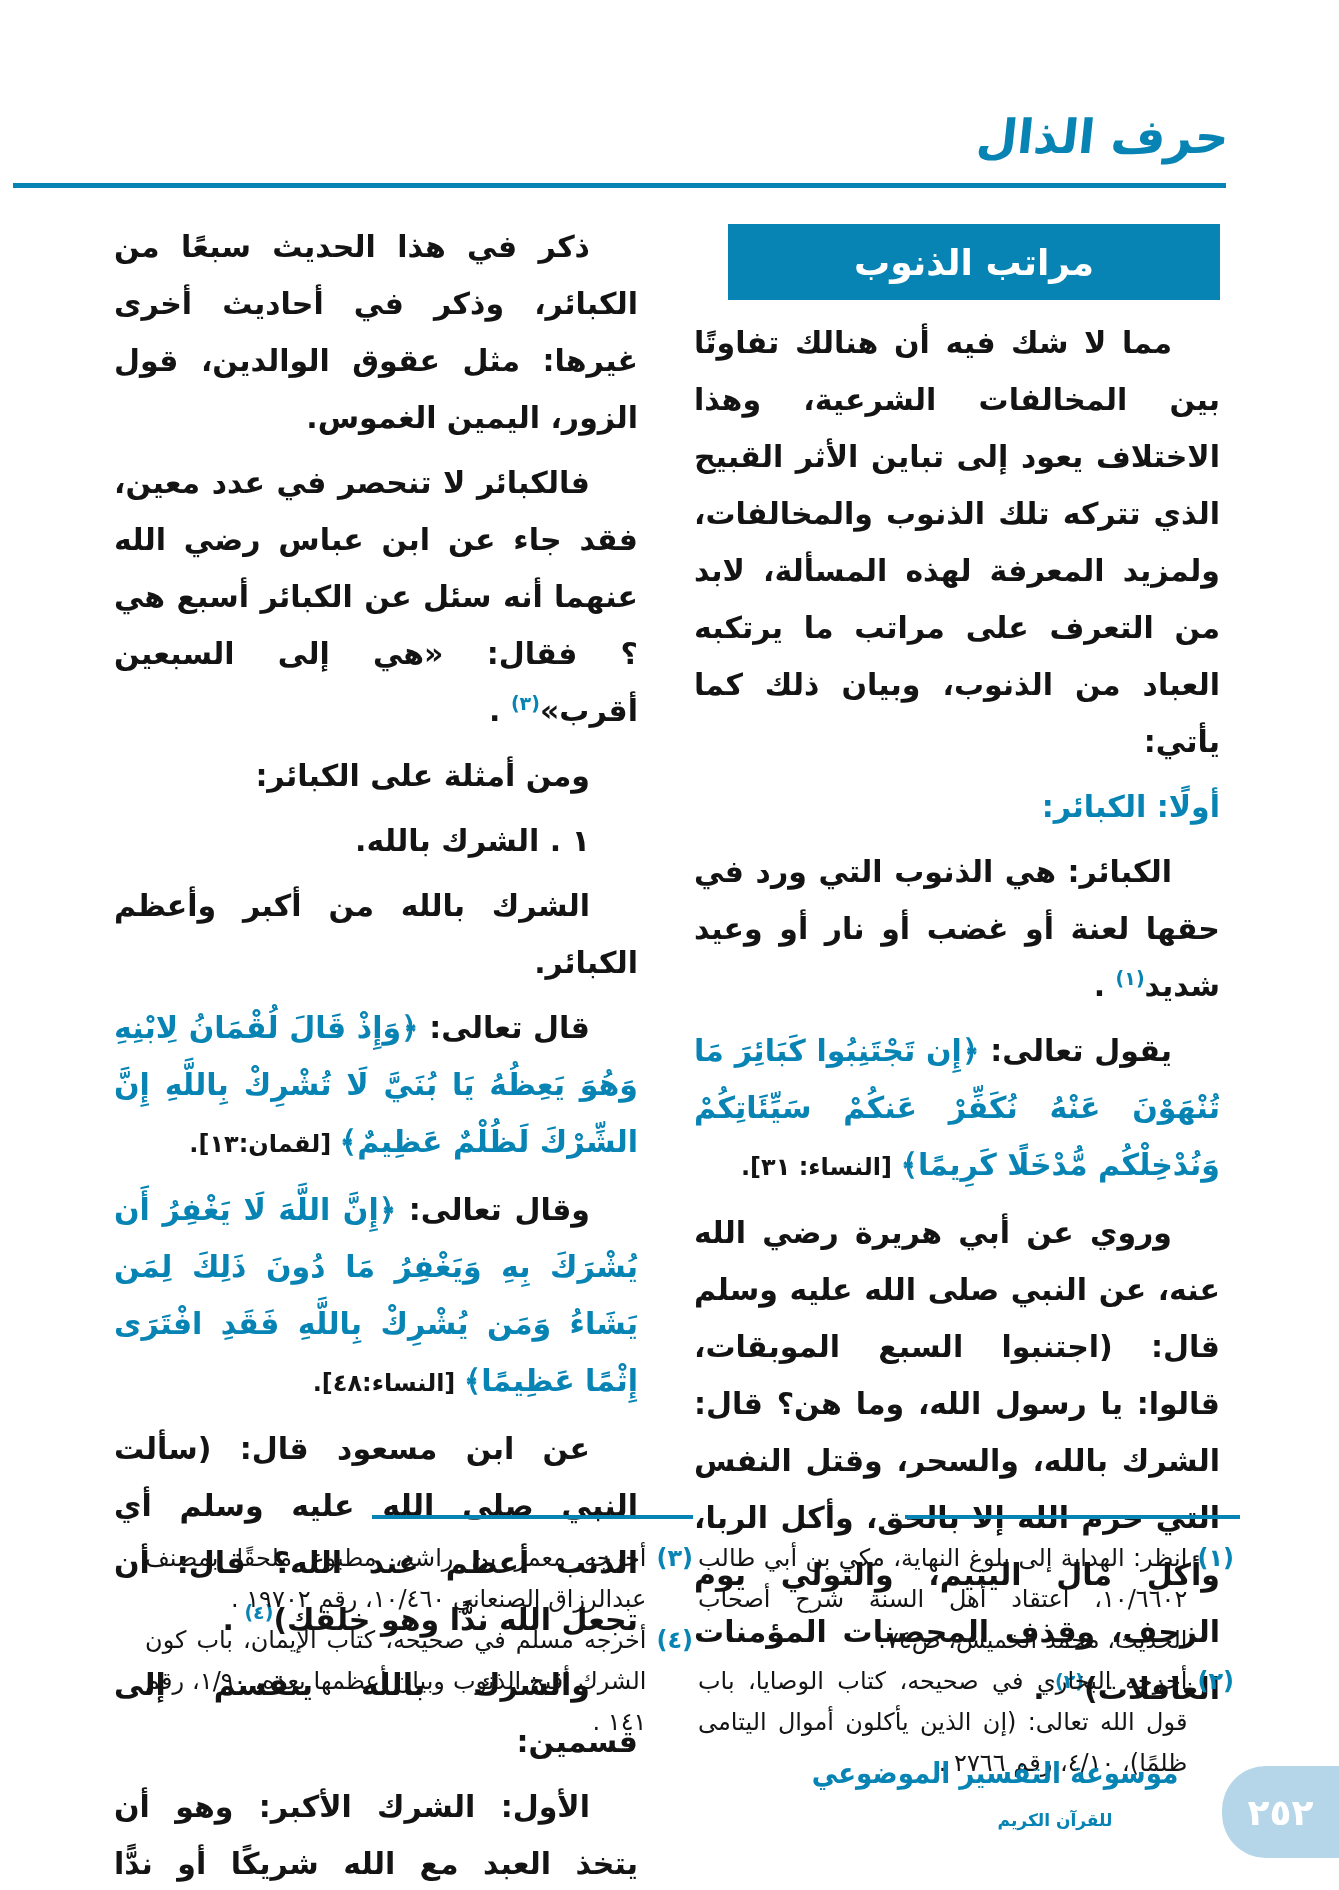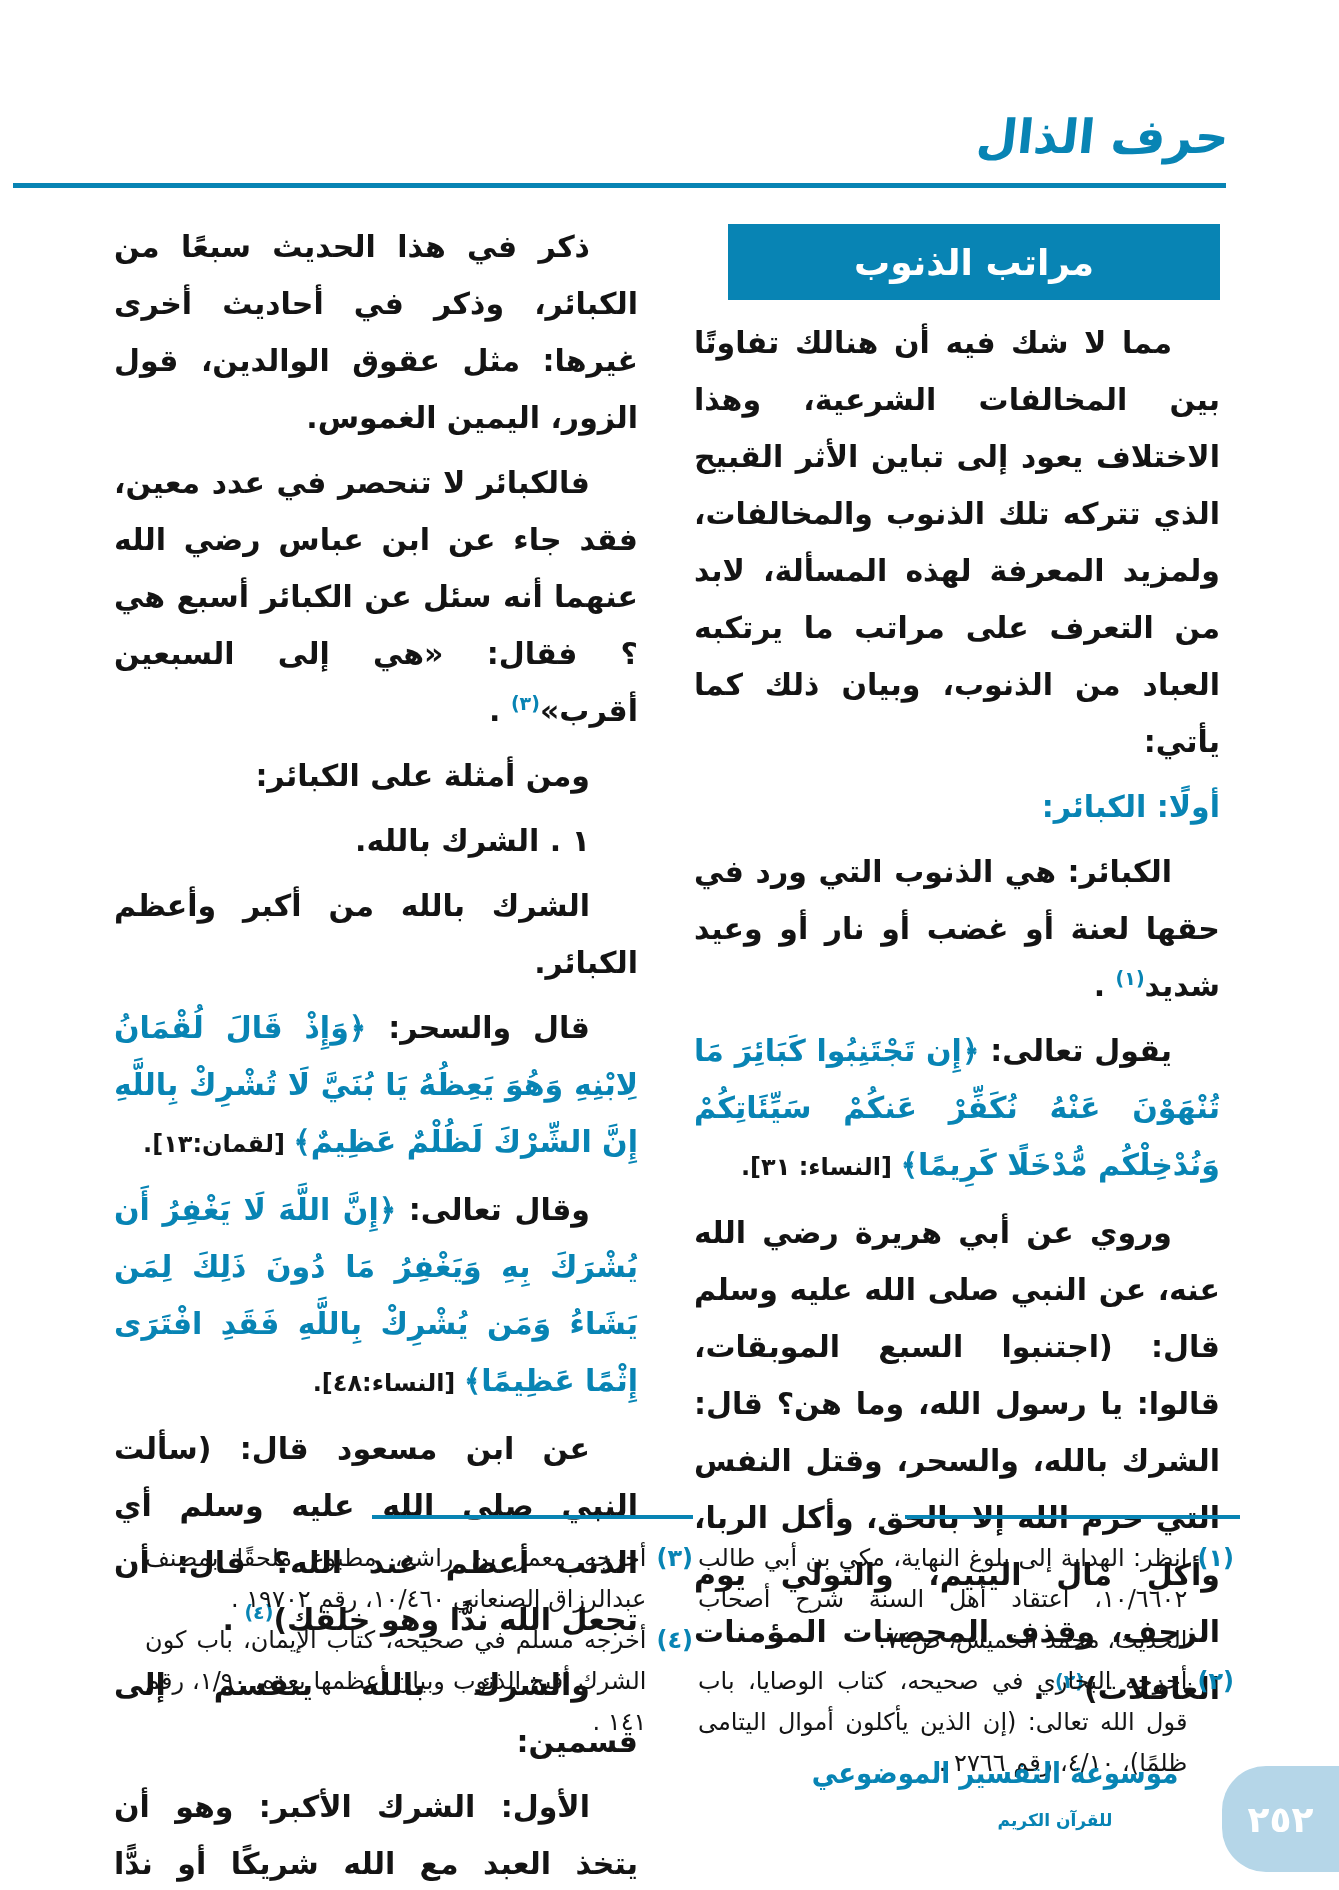--- a/index.html
+++ b/index.html
@@ -45,21 +45,21 @@
   .fn-text { font-size:24px; line-height:41px; text-align:justify;
              color:var(--ink); flex:1; }
   .footer-logo {
     position:absolute; left:918px; top:1756px; width:274px; text-align:center;
     color:var(--accent);
   }
   .logo-main { display:block; font-size:29px; font-weight:bold;
                white-space:nowrap; transform:scaleX(0.9); letter-spacing:0; }
   .logo-sub  { display:block; font-size:17px; font-weight:bold; margin-top:20px; }
   .page-badge {
-    position:absolute; right:0; top:1766px; width:117px; height:106px;
+    position:absolute; right:0; top:1766px; width:117px; height:92px;
     background:var(--badge); border-radius:44px 0 0 44px;
     display:flex; align-items:center; justify-content:center;
   }
   .page-badge span { color:#ffffff; font-size:36px; font-weight:bold; }
 </style>
 </head>
 <body>
 
 <div class="page">
 
@@ -76,21 +76,21 @@
     <p class="indent"><span>يقول تعالى: </span><span class="quran">﴿إِن تَجْتَنِبُوا كَبَائِرَ مَا تُنْهَوْنَ عَنْهُ نُكَفِّرْ عَنكُمْ سَيِّئَاتِكُمْ وَنُدْخِلْكُم مُّدْخَلًا كَرِيمًا﴾</span><span class="qref"> [النساء: ٣١].</span></p>
     <p class="indent"><span>وروي عن أبي هريرة رضي الله عنه، عن النبي صلى الله عليه وسلم قال: (اجتنبوا السبع الموبقات، قالوا: يا رسول الله، وما هن؟ قال: الشرك بالله، والسحر، وقتل النفس التي حرم الله إلا بالحق، وأكل الربا، وأكل مال اليتيم، والتولي يوم الزحف، وقذف المحصنات المؤمنات الغافلات)</span><sup class="fnref">(٢)</sup><span> .</span></p>
   </div>
 
   <div class="col col-secondary">
     <p class="indent">ذكر في هذا الحديث سبعًا من الكبائر، وذكر في أحاديث أخرى غيرها: مثل عقوق الوالدين، قول الزور، اليمين الغموس.</p>
     <p class="indent"><span>فالكبائر لا تنحصر في عدد معين، فقد جاء عن ابن عباس رضي الله عنهما أنه سئل عن الكبائر أسبع هي ؟ فقال: «هي إلى السبعين أقرب»</span><sup class="fnref">(٣)</sup><span> .</span></p>
     <p class="indent">ومن أمثلة على الكبائر:</p>
     <p class="indent">١ . الشرك بالله.</p>
     <p class="indent">الشرك بالله من أكبر وأعظم الكبائر.</p>
-    <p class="indent"><span>قال والسحر: </span><span class="quran">﴿وَإِذْ قَالَ لُقْمَانُ لِابْنِهِ وَهُوَ يَعِظُهُ يَا بُنَيَّ لَا تُشْرِكْ بِاللَّهِ إِنَّ الشِّرْكَ لَظُلْمٌ عَظِيمٌ﴾</span><span class="qref"> [لقمان:١٣].</span></p>
+    <p class="indent"><span>قال تعالى: </span><span class="quran">﴿وَإِذْ قَالَ لُقْمَانُ لِابْنِهِ وَهُوَ يَعِظُهُ يَا بُنَيَّ لَا تُشْرِكْ بِاللَّهِ إِنَّ الشِّرْكَ لَظُلْمٌ عَظِيمٌ﴾</span><span class="qref"> [لقمان:١٣].</span></p>
     <p class="indent"><span>وقال تعالى: </span><span class="quran">﴿إِنَّ اللَّهَ لَا يَغْفِرُ أَن يُشْرَكَ بِهِ وَيَغْفِرُ مَا دُونَ ذَلِكَ لِمَن يَشَاءُ وَمَن يُشْرِكْ بِاللَّهِ فَقَدِ افْتَرَى إِثْمًا عَظِيمًا﴾</span><span class="qref"> [النساء:٤٨].</span></p>
     <p class="indent"><span>عن ابن مسعود قال: (سألت النبي صلى الله عليه وسلم أي الذنب أعظم عند الله؟ قال: أن تجعل الله ندًّا وهو خلقك)</span><sup class="fnref">(٤)</sup><span> .</span></p>
     <p class="indent">والشرك بالله ينقسم إلى قسمين:</p>
     <p class="indent">الأول: الشرك الأكبر: وهو أن يتخذ العبد مع الله شريكًا أو ندًّا يعبده كما يعبد الله،</p>
   </div>
 
   <div class="fn-sep fn-sep-right"></div>
   <div class="fn-sep fn-sep-left"></div>
 
   <div class="fn-col fn-col-right">

